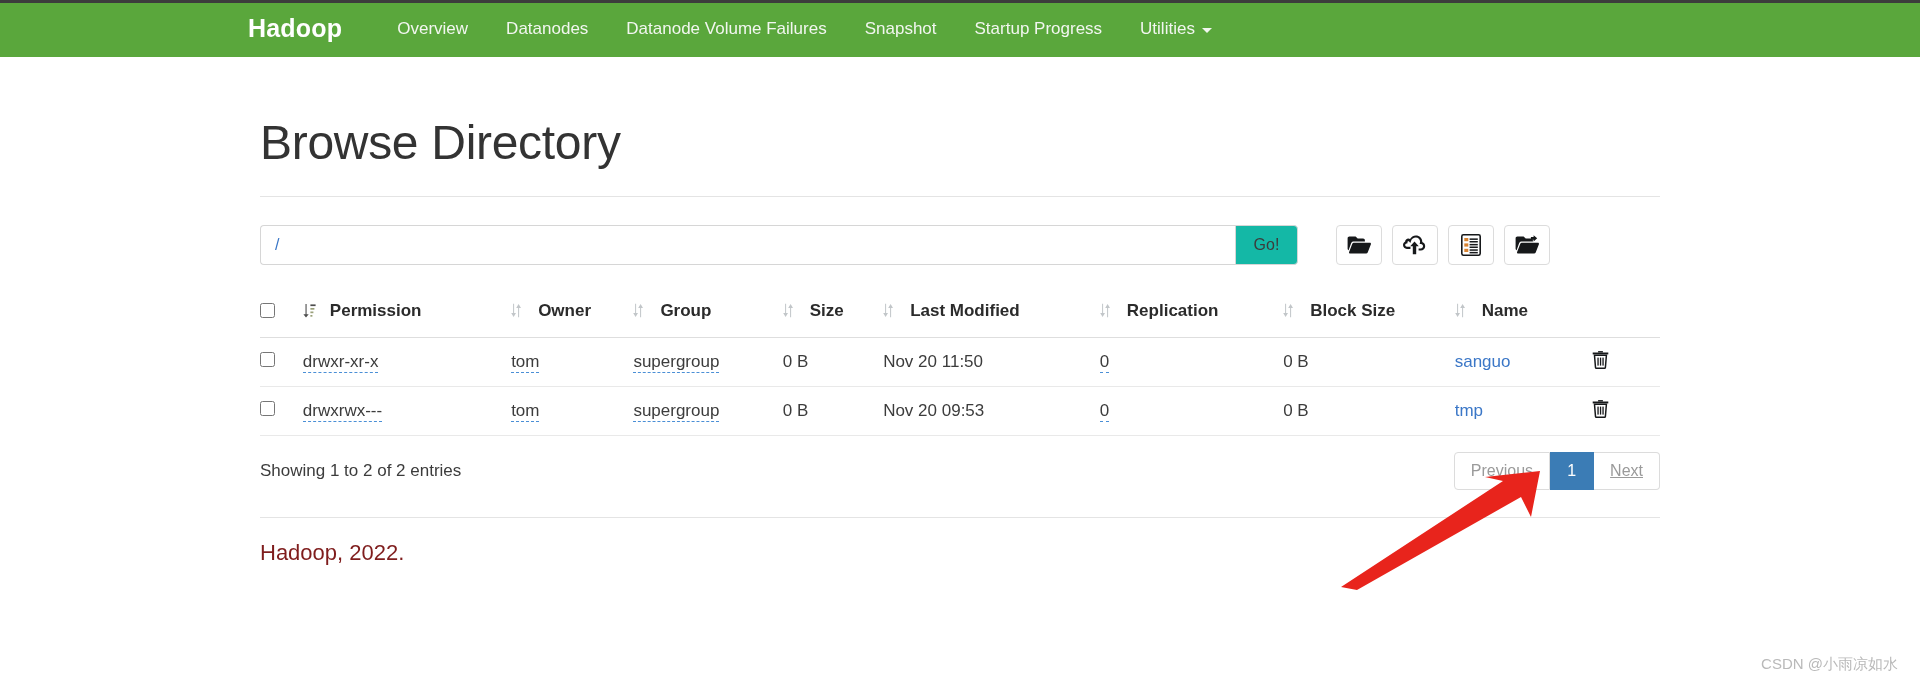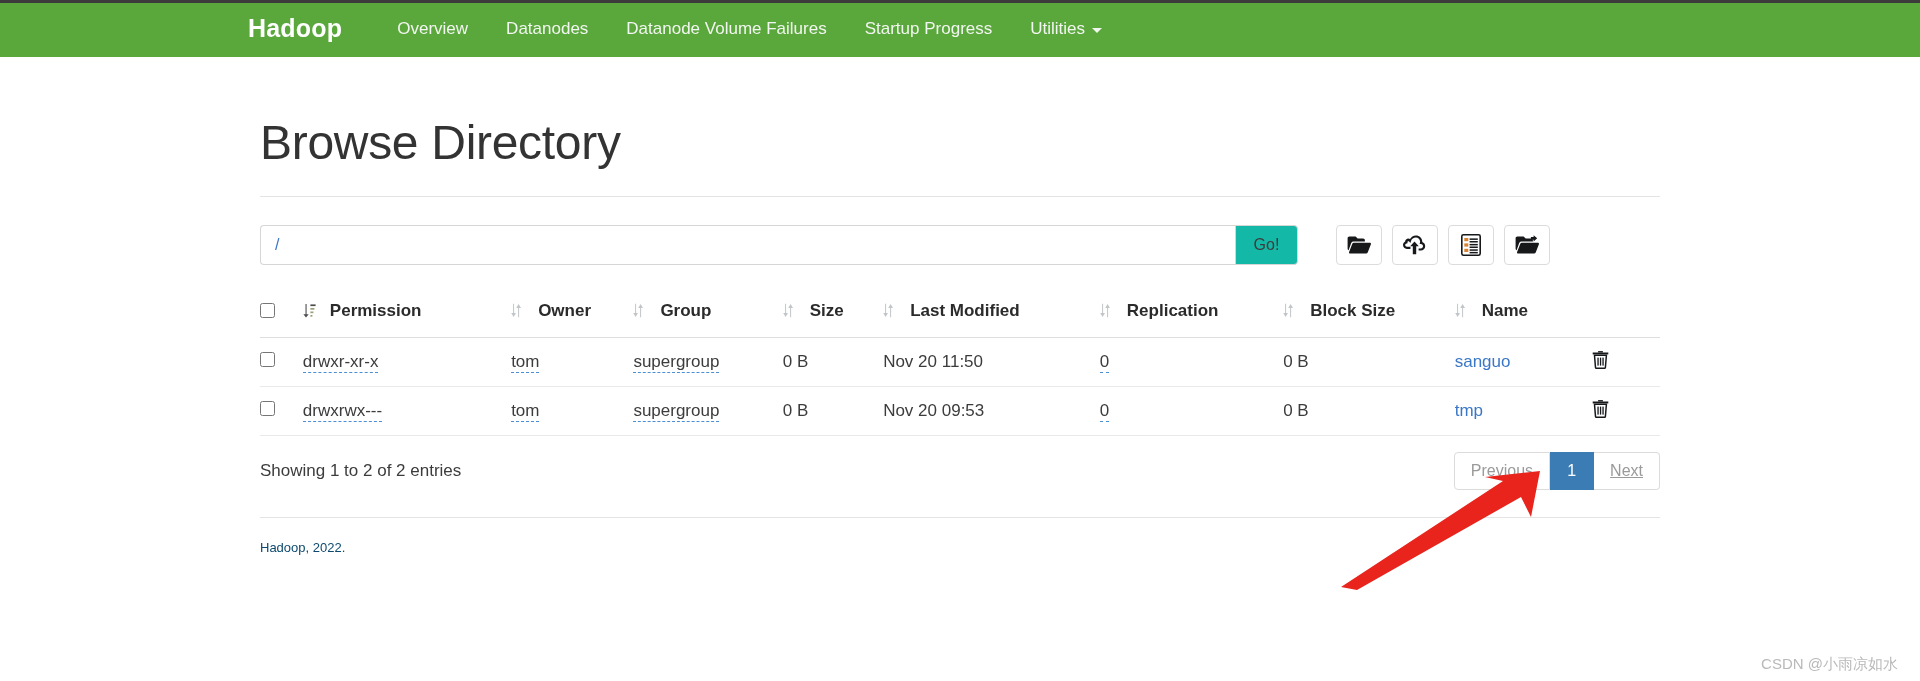--- a/index.html
+++ b/index.html
@@ -278,22 +278,22 @@
     color: #ffffff;
     min-width: 44px;
   }
 
   .hr-bottom {
     border: none;
     border-top: 1px solid #e4e4e4;
     margin: 27px 0 0 0;
   }
   .site-footer {
-    font-size: 13px;
-    color: #0c4a6e;
+    font-size: 22px;
+    color: #7f1d1d;
     padding-top: 22px;
   }
 
   
   .annot-arrow {
     position: absolute;
     left: 1090px;
     top: 356px;
     width: 230px;
     height: 120px;
@@ -311,20 +311,21 @@
   }
 </style>
 </head>
 <body>
 
 <div class="navbar">
   <div class="navbar-brand">Hadoop</div>
   <div class="nav-link">Overview</div>
   <div class="nav-link">Datanodes</div>
   <div class="nav-link">Datanode Volume Failures</div>
+  <div class="nav-link">Snapshot</div>
   <div class="nav-link">Startup Progress</div>
   <div class="nav-link dropdown">
     <span>Utilities</span>
     <span class="caret"></span>
   </div>
 </div>
 
 <div class="container">
 
   <h1 class="page-title">Browse Directory</h1>

